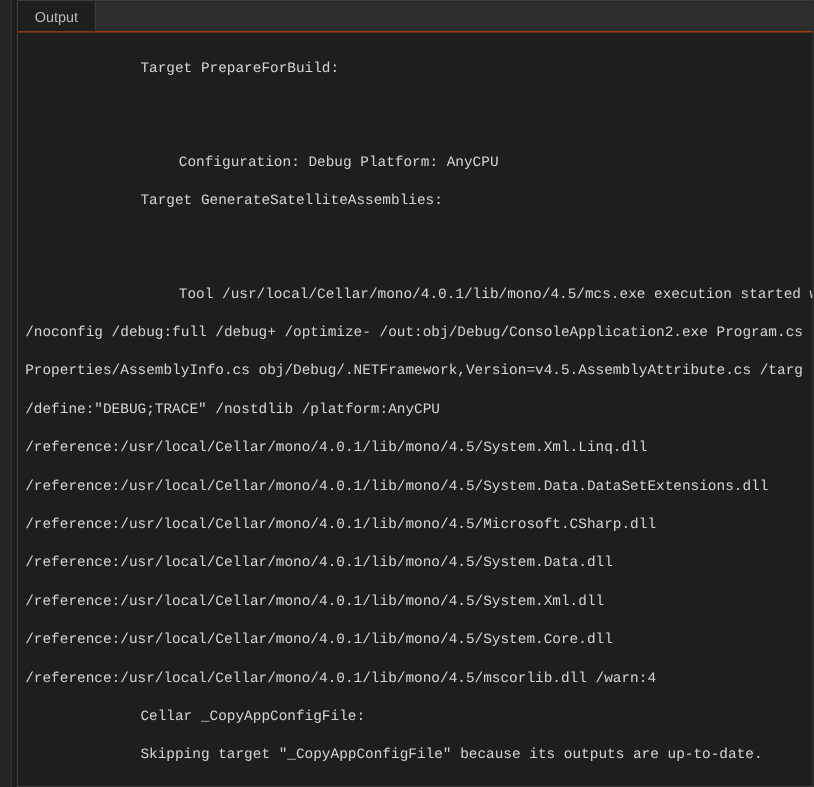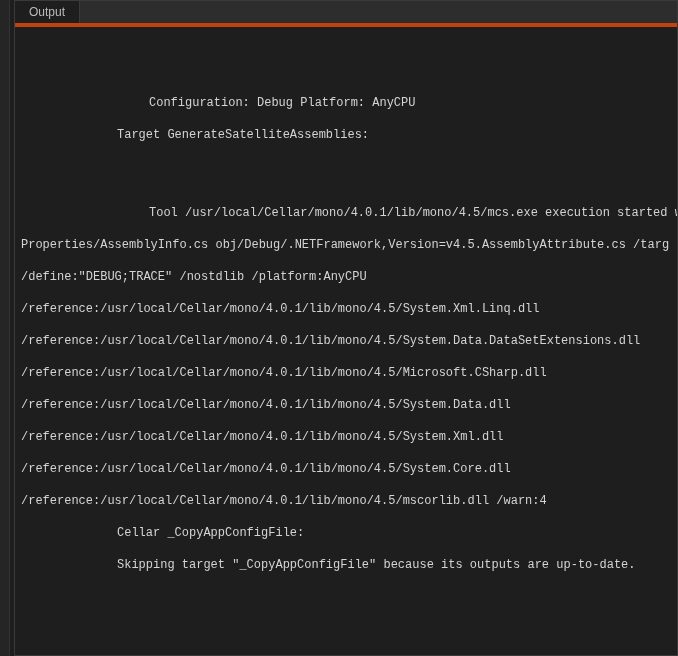--- a/index.html
+++ b/index.html
@@ -23,21 +23,21 @@
     position: absolute;
     left: 14px; right: 0; top: 0; bottom: 0;
     background: #1e1e1e;
     border: 1px solid #3a3a3a;
     display: flex;
     flex-direction: column;
   }
   .tabbar {
     height: 26px;
     background: #2d2d2d;
-    border-bottom: 4px solid #c2410c;
+    border-bottom: 1px solid #c2410c;
     display: flex;
     align-items: stretch;
   }
   .tab {
     padding: 4px 14px;
     background: #1e1e1e;
     color: #bbb;
     font-family: -apple-system, "Helvetica Neue", Arial, sans-serif;
     font-size: 12px;
     border-right: 1px solid #3a3a3a;
@@ -59,23 +59,25 @@
 </head>
 <body>
 
 <div class="gutter"></div>
 
 <div class="panel">
   <div class="tabbar">
     <div class="tab">Output</div>
   </div>
   <div class="content">
+<div class="line i1">Target PrepareForBuild:</div>
 <div class="line i2">Configuration: Debug Platform: AnyCPU</div>
 <div class="line i1">Target GenerateSatelliteAssemblies:</div>
 <div class="line i2">Tool /usr/local/Cellar/mono/4.0.1/lib/mono/4.5/mcs.exe execution started w</div>
+<div class="line">/noconfig /debug:full /debug+ /optimize- /out:obj/Debug/ConsoleApplication2.exe Program.cs</div>
 <div class="line">Properties/AssemblyInfo.cs obj/Debug/.NETFramework,Version=v4.5.AssemblyAttribute.cs /targ</div>
 <div class="line">/define:"DEBUG;TRACE" /nostdlib /platform:AnyCPU</div>
 <div class="line">/reference:/usr/local/Cellar/mono/4.0.1/lib/mono/4.5/System.Xml.Linq.dll</div>
 <div class="line">/reference:/usr/local/Cellar/mono/4.0.1/lib/mono/4.5/System.Data.DataSetExtensions.dll</div>
 <div class="line">/reference:/usr/local/Cellar/mono/4.0.1/lib/mono/4.5/Microsoft.CSharp.dll</div>
 <div class="line">/reference:/usr/local/Cellar/mono/4.0.1/lib/mono/4.5/System.Data.dll</div>
 <div class="line">/reference:/usr/local/Cellar/mono/4.0.1/lib/mono/4.5/System.Xml.dll</div>
 <div class="line">/reference:/usr/local/Cellar/mono/4.0.1/lib/mono/4.5/System.Core.dll</div>
 <div class="line">/reference:/usr/local/Cellar/mono/4.0.1/lib/mono/4.5/mscorlib.dll /warn:4</div>
 <div class="line i1">Cellar _CopyAppConfigFile:</div>

